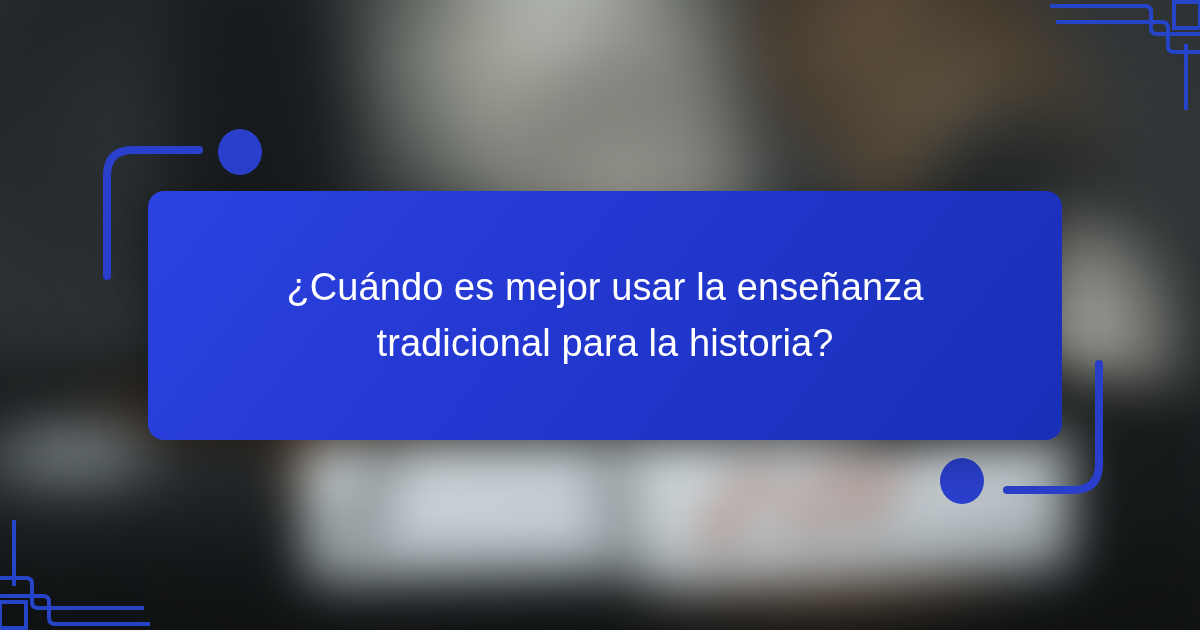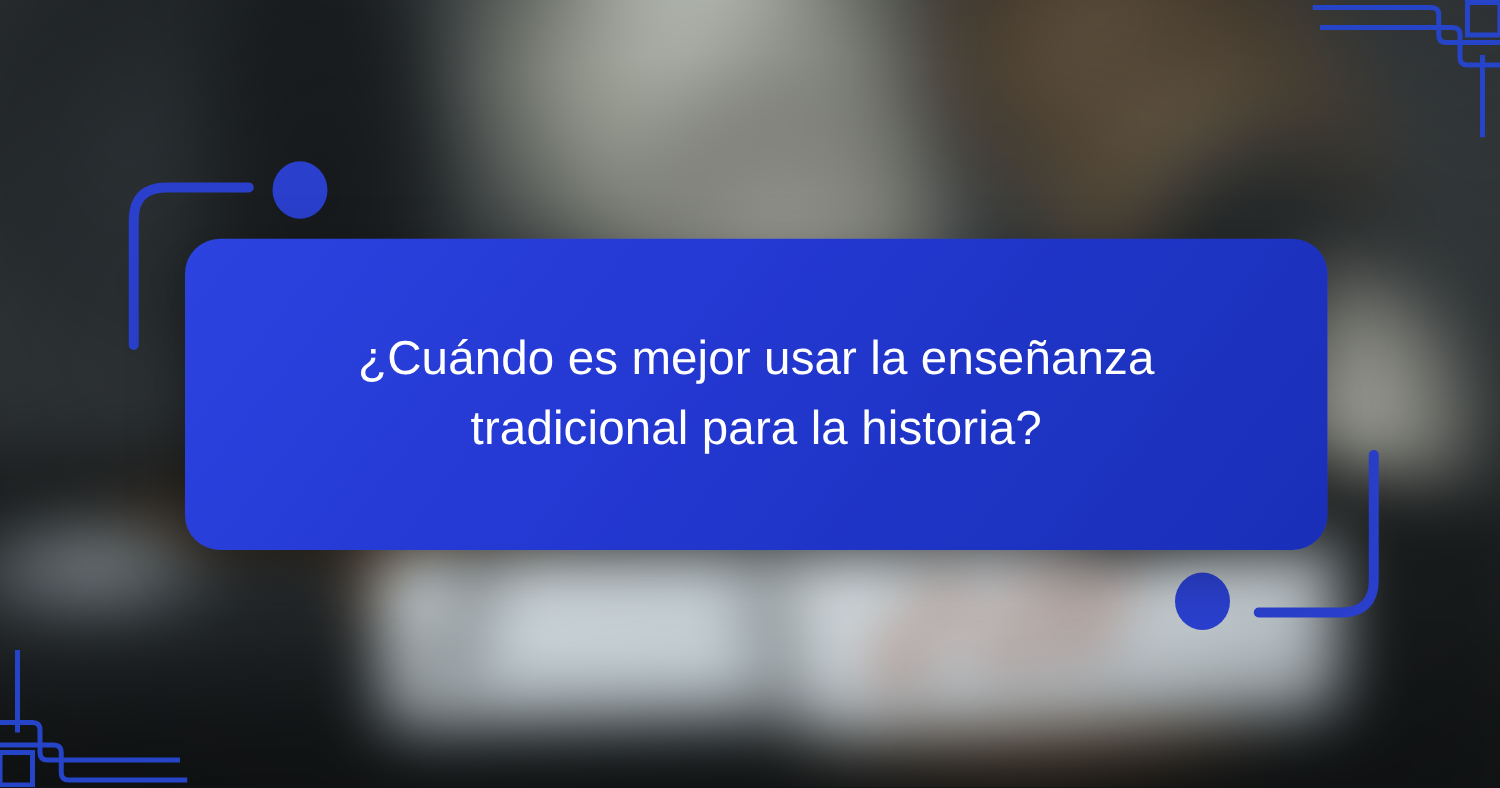--- a/index.html
+++ b/index.html
@@ -178,21 +178,21 @@
   .deco-tl { left: 96px;  top: 124px; }
   .deco-br { left: 930px; top: 352px; }
 
   
   .card {
     position: absolute;
     left: 148px;
     top: 191px;
     width: 914px;
     height: 249px;
-    border-radius: 28px;
+    border-radius: 16px;
     background: linear-gradient(128deg, #2c43e0 0%, #2438d2 42%, #1d33c2 74%, #1a2fb8 100%);
     box-shadow: 0 14px 44px rgba(0,0,0,0.34);
     display: flex;
     align-items: center;
     justify-content: center;
     box-sizing: border-box;
     padding: 0 56px;
   }
   .card-title {
     margin: 0;

